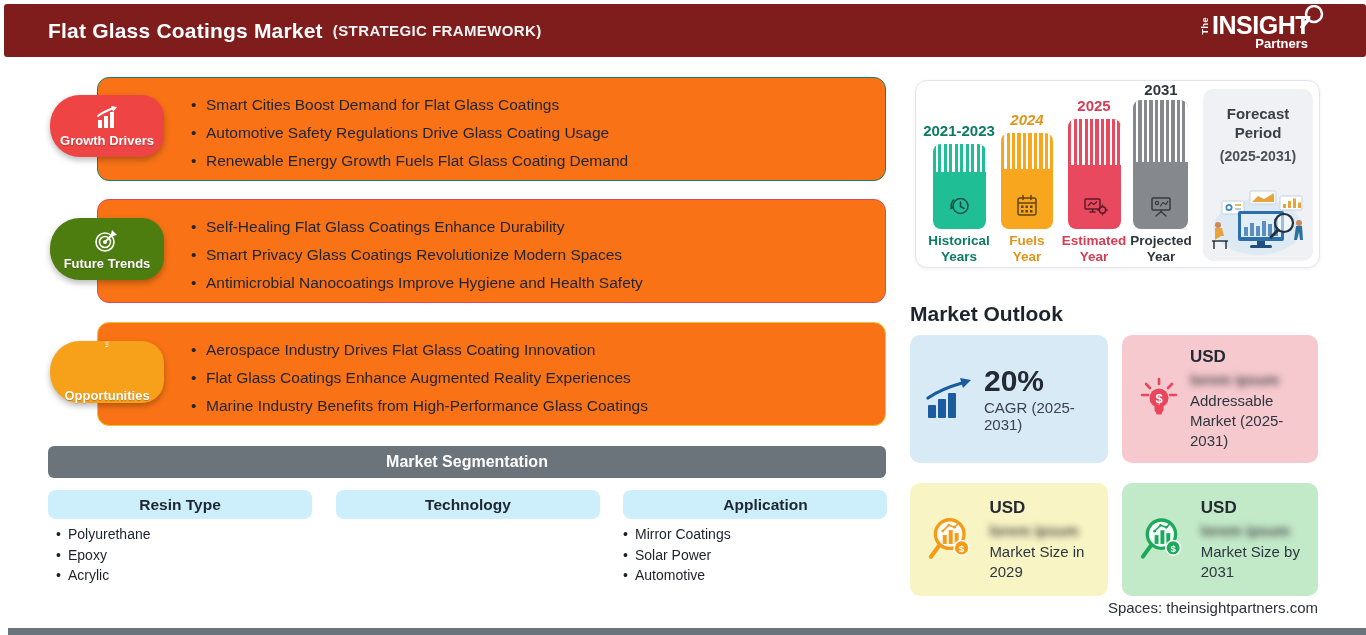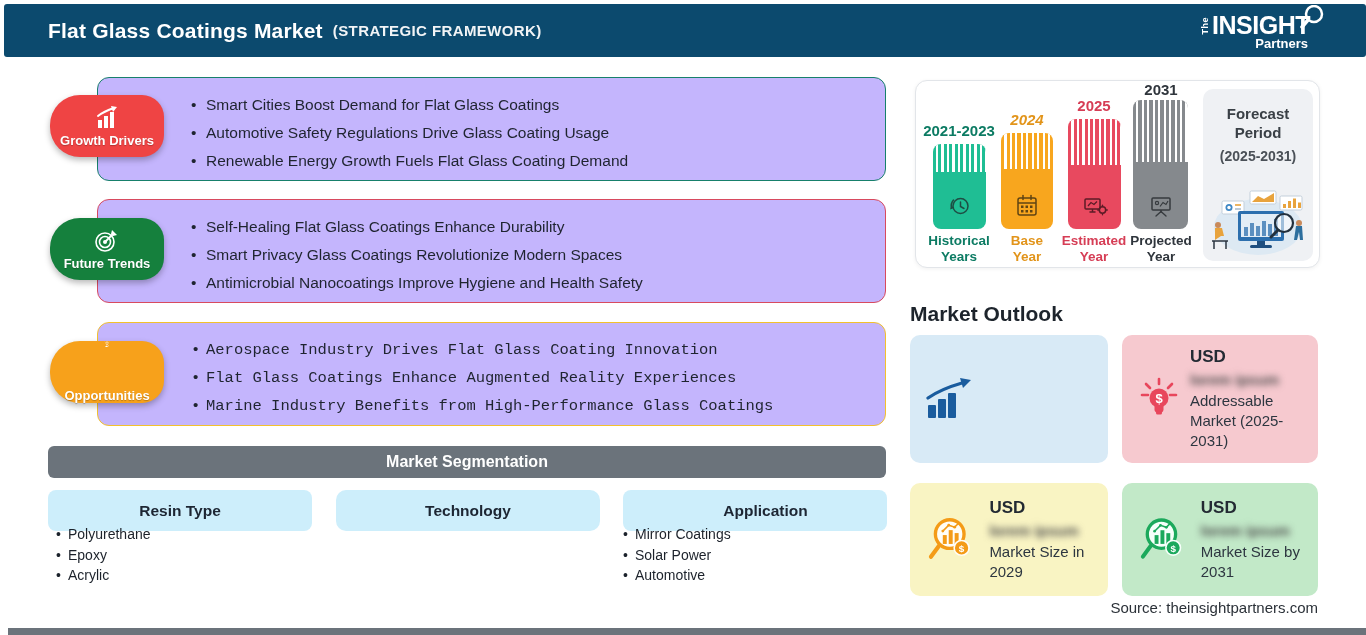--- a/index.html
+++ b/index.html
@@ -1,55 +1,55 @@
 <!DOCTYPE html>
 <html><head>
 <meta charset="utf-8">
 <style>
   * { margin:0; padding:0; box-sizing:border-box; }
   body { background:#fff; font-family:"Liberation Sans", sans-serif; }
   .page { position:relative; width:1366px; height:635px; background:#fff; overflow:hidden; }
 
   
   .header { position:absolute; left:4px; top:4px; width:1362px; height:53px;
-            background:#0c4a6e; border-radius:3px; display:flex; align-items:center; }
+            background:#7f1d1d; border-radius:3px; display:flex; align-items:center; }
   .header-title { margin-left:44px; color:#fff; font-size:21px; font-weight:bold; letter-spacing:.2px; }
   .header-sub { margin-left:10px; color:#f2f4f6; font-size:15px; font-weight:600; letter-spacing:.4px; }
   .logo { position:absolute; right:56px; top:9px; color:#fff; }
   .logo-row { display:flex; align-items:flex-end; position:relative; }
   .logo-the { font-size:9px; font-weight:bold; writing-mode:vertical-rl; transform:rotate(180deg);
               letter-spacing:.5px; margin-right:2px; margin-bottom:3px; }
   .logo-insight { font-size:25px; font-weight:800; line-height:1; letter-spacing:-.5px; }
   .logo-mag { position:absolute; right:-16px; top:-8px; }
   .logo-partners { font-size:13px; font-weight:bold; text-align:right; margin-top:-2px; padding-right:2px; }
 
   
   .section-box { position:absolute; left:97px; width:789px; height:104px;
-                 background:#c4b5fd; border-radius:12px; }
+                 background:#f97316; border-radius:12px; }
   .box-growth { top:77px;  border:1.5px solid #17806b; }
   .box-trends { top:199px; border:1.5px solid #d84a5e; }
-  .box-opps   { top:322px; border:1.5px solid #f3c12d;font-family:Liberation Mono, monospace; }
+  .box-opps   { top:322px; border:1.5px solid #f3c12d; }
   .section-box ul { list-style:none; margin:13px 0 0 108px; }
   .section-box li { position:relative; font-size:15.5px; color:#1f2430; line-height:28px; }
   .section-box li::before { content:"•"; position:absolute; left:-15px; color:#1f2430; }
 
   .badge { position:absolute; left:50px; width:114px; height:62px; z-index:2;
            border-radius:30px 22px 22px 30px; display:flex; flex-direction:column;
            align-items:center; justify-content:center; gap:2px;
            box-shadow:0 3px 6px rgba(0,0,0,.28); }
   .badge-growth { top:95px;  background:#ef4444; }
-  .badge-trends { top:218px; background:#15803d; }
+  .badge-trends { top:218px; background:#4d7c0f; }
   .badge-opps   { top:341px; background:#f7a11b;gap:40px; }
   .badge-label { color:#fff; font-size:13px; font-weight:bold; text-shadow:0 1px 1px rgba(0,0,0,.25); }
 
   
   .seg-bar { position:absolute; left:48px; top:446px; width:838px; height:32px; background:#6b737b;
              border-radius:6px; color:#fff; font-size:16px; font-weight:bold;
              display:flex; align-items:center; justify-content:center; }
-  .seg-pill { position:absolute; top:490px; width:264px; height:41px; background:#cdeefb;
+  .seg-pill { position:absolute; top:490px; width:264px; height:29px; background:#cdeefb;
               border-radius:8px; display:flex; align-items:center; justify-content:center;
               font-size:15.5px; font-weight:bold; color:#1d2633; }
   .seg-list { position:absolute; top:524px; list-style:none; }
   .seg-list li { position:relative; font-size:14px; color:#1c222b; line-height:20.5px; padding-left:12px; }
   .seg-list li::before { content:"•"; position:absolute; left:0; color:#1c222b; }
 
   
   .years-panel { position:absolute; left:915px; top:80px; width:405px; height:188px; background:#fff;
                  border:1px solid #e2e5e9; border-radius:12px; box-shadow:0 1px 4px rgba(0,0,0,.06); }
   .tbar { position:absolute; border-radius:8px; }
@@ -155,21 +155,21 @@
       <line x1="7" y1="4" x2="9" y2="6" stroke="#fff" stroke-width="1.5" stroke-linecap="round"></line>
       <line x1="21" y1="4" x2="19" y2="6" stroke="#fff" stroke-width="1.5" stroke-linecap="round"></line>
       <path d="M6 22 c 3 -4, 6 -4, 9 -2 l 5 -2 c 1.5 -0.5 2 1 1 2 l -6 3 c -3 1.5 -6 1 -9 -1 z" fill="#fff"></path>
     </svg>
     <span class="badge-label">Opportunities</span>
   </div>
 
   <div class="seg-bar">Market Segmentation</div>
 
   <div class="seg-pill" style="left:48px;">Resin Type</div>
-  <div class="seg-pill" style="left:336px;border-radius:10px;">Technology</div>
+  <div class="seg-pill" style="left:336px;">Technology</div>
   <div class="seg-pill" style="left:623px;padding-left:21px;">Application</div>
 
   <ul class="seg-list" style="left:56px;">
     <li>Polyurethane</li>
     <li>Epoxy</li>
     <li>Acrylic</li>
   </ul>
   <ul class="seg-list" style="left:623px;">
     <li>Mirror Coatings</li>
     <li>Solar Power</li>
@@ -236,21 +236,21 @@
         <line x1="13" y1="18.5" x2="8" y2="23" stroke="#23272b" stroke-width="1.4" stroke-linecap="round"></line>
         <line x1="13" y1="18.5" x2="18" y2="23" stroke="#23272b" stroke-width="1.4" stroke-linecap="round"></line>
       </svg>
     </div>
 
     <div class="axis-label" style="left:43px; color:#0c7b63;">
       <div>Historical</div>
         <div>Years</div>
     </div>
     <div class="axis-label" style="left:111px; color:#e2941a;">
-      <div>Base</div>
+      <div>Fuels</div>
         <div>Year</div>
     </div>
     <div class="axis-label" style="left:178px; color:#d63d55;">
       <div>Estimated</div>
         <div>Year</div>
     </div>
     <div class="axis-label" style="left:245px; color:#2f353c;">
       <div>Projected</div>
         <div>Year</div>
     </div>
@@ -301,20 +301,24 @@
   <div class="outlook-title">Market Outlook</div>
 
   <div class="card card-cagr">
     <svg width="48" height="42" viewBox="0 0 48 42">
       <rect x="2" y="27" width="8" height="13" rx="1" fill="#1a5c9e"></rect>
       <rect x="12" y="21" width="8" height="19" rx="1" fill="#1a5c9e"></rect>
       <rect x="22" y="15" width="8" height="25" rx="1" fill="#1a5c9e"></rect>
       <path d="M2 20 C 12 13, 22 9, 36 5" fill="none" stroke="#1a5c9e" stroke-width="3.2" stroke-linecap="round"></path>
       <polygon points="34,0 45,2 37,10" fill="#1a5c9e"></polygon>
     </svg>
+    <div class="card-text">
+      <div class="cagr-value">20%</div>
+      <div class="cagr-caption">CAGR (2025-2031)</div>
+    </div>
   </div>
 
   <div class="card card-addr">
     <svg width="42" height="46" viewBox="0 0 42 46">
       <g stroke="#e8465c" stroke-width="2.6" stroke-linecap="round">
         <line x1="21" y1="3" x2="21" y2="8"></line>
         <line x1="8" y1="8" x2="12" y2="12"></line>
         <line x1="34" y1="8" x2="30" y2="12"></line>
         <line x1="4" y1="19" x2="10" y2="19"></line>
         <line x1="38" y1="19" x2="32" y2="19"></line>
@@ -366,16 +370,16 @@
       <circle cx="36" cy="35" r="7.5" fill="#1ca95c" stroke="#f6fffa" stroke-width="1.6"></circle>
       <text x="36" y="39" text-anchor="middle" font-size="10" font-weight="bold" fill="#fff" font-family="Liberation Sans, sans-serif">$</text>
     </svg>
     <div class="card-text">
       <span class="card-currency">USD</span>
       <span class="card-blur">lorem ipsum</span>
       <div class="card-caption">Market Size by 2031</div>
     </div>
   </div>
 
-  <div class="source-line">Source: theinsightpartners.com</div>
+  <div class="source-line">Spaces: theinsightpartners.com</div>
   <div class="bottom-strip"></div>
 
 </div>
 
 </body></html>

